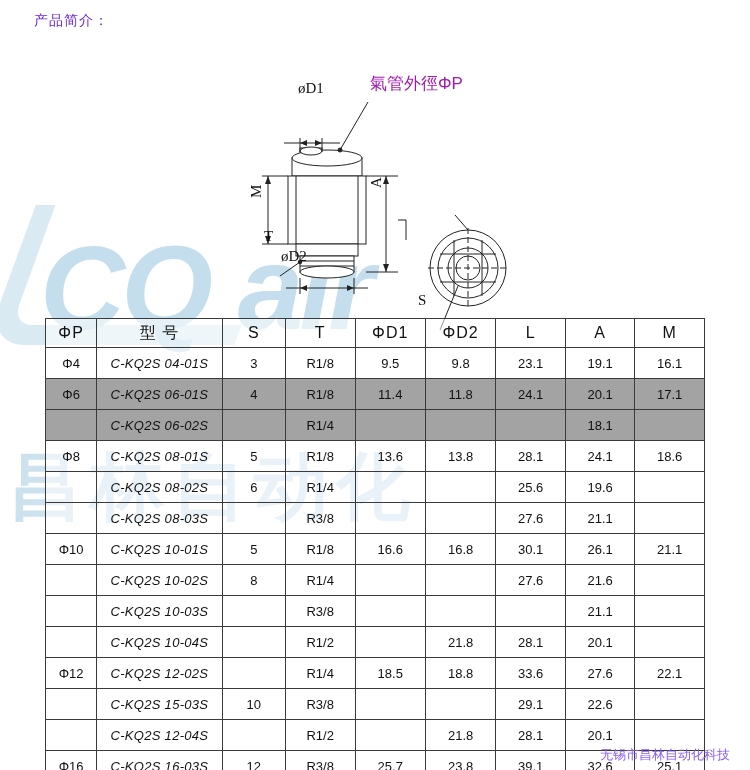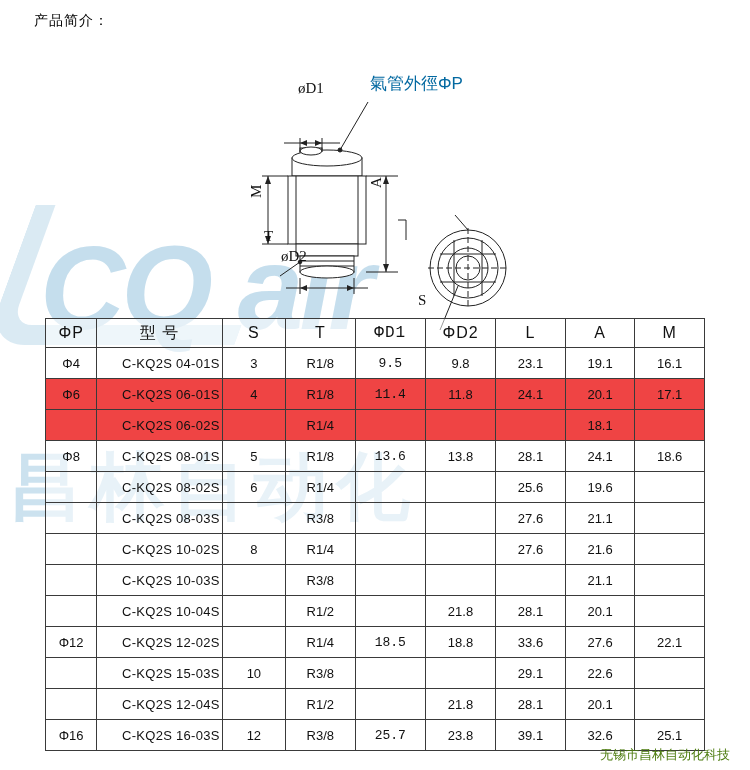--- a/index.html
+++ b/index.html
@@ -16,21 +16,21 @@
     color: #000;
   }
 
   
   .intro-label {
     position: absolute;
     left: 34px;
     top: 12px;
     font-size: 14px;
     letter-spacing: 1px;
-    color: #000000;
+    color: #6d28d9;
   }
 
   
   .watermark {
     position: absolute;
     left: 0;
     top: 195px;
     width: 750px;
     height: 330px;
     overflow: hidden;
@@ -84,21 +84,21 @@
     position: absolute;
     font-size: 15px;
     color: #111;
     font-family: "Liberation Serif", serif;
   }
   .tube-label {
     position: absolute;
     left: 370px;
     top: 32px;
     font-size: 17px;
-    color: #0369a1;
+    color: #a21caf;
     font-family: "Liberation Sans", sans-serif;
   }
 
   
   table.spec {
     position: absolute;
     left: 45px;
     top: 318px;
     border-collapse: collapse;
     width: 660px;
@@ -115,43 +115,44 @@
     color: #111;
     background: rgba(255,255,255,0.55);
   }
   table.spec th {
     font-size: 16px;
     font-weight: normal;
     height: 28px;
     letter-spacing: 1px;
   }
   table.spec td.model {
-    text-align: right;
+    text-align: center;
     letter-spacing: .3px;
+    font-style: italic;
   }
   tr.highlight td {
-    background: #ef4444;
+    background: #a3a3a3;
   }
   .col-p     { width: 48px; }
   .col-model { width: 128px; }
   .col-s     { width: 62px; }
   .col-t     { width: 68px; }
-  .col-d1    { width: 68px; font-family: Liberation Mono, monospace; }
+  .col-d1    { width: 68px; }
   .col-d2    { width: 68px; }
   .col-l     { width: 68px; }
   .col-a     { width: 68px; }
   .col-m     { width: 68px; }
 
   
   .footer {
     position: absolute;
     right: 20px;
     bottom: 6px;
     font-size: 13px;
-    color: #4d7c0f;
+    color: #8b5cf6;
     font-family: "Liberation Sans", sans-serif;
   }
 </style>
 </head>
 <body>
 
 <div class="intro-label">产品简介：</div>
 
 <div class="watermark">
   <div class="wm-swoosh"></div>
@@ -313,20 +314,31 @@
         <td class="col-model model">C-KQ2S 08-03S</td>
         <td class="col-s"></td>
         <td class="col-t">R3/8</td>
         <td class="col-d1"></td>
         <td class="col-d2"></td>
         <td class="col-l">27.6</td>
         <td class="col-a">21.1</td>
         <td class="col-m"></td>
       </tr>
       <tr>
+        <td class="col-p">Φ10</td>
+        <td class="col-model model">C-KQ2S 10-01S</td>
+        <td class="col-s">5</td>
+        <td class="col-t">R1/8</td>
+        <td class="col-d1">16.6</td>
+        <td class="col-d2">16.8</td>
+        <td class="col-l">30.1</td>
+        <td class="col-a">26.1</td>
+        <td class="col-m">21.1</td>
+      </tr>
+      <tr>
         <td class="col-p"></td>
         <td class="col-model model">C-KQ2S 10-02S</td>
         <td class="col-s">8</td>
         <td class="col-t">R1/4</td>
         <td class="col-d1"></td>
         <td class="col-d2"></td>
         <td class="col-l">27.6</td>
         <td class="col-a">21.6</td>
         <td class="col-m"></td>
       </tr>

